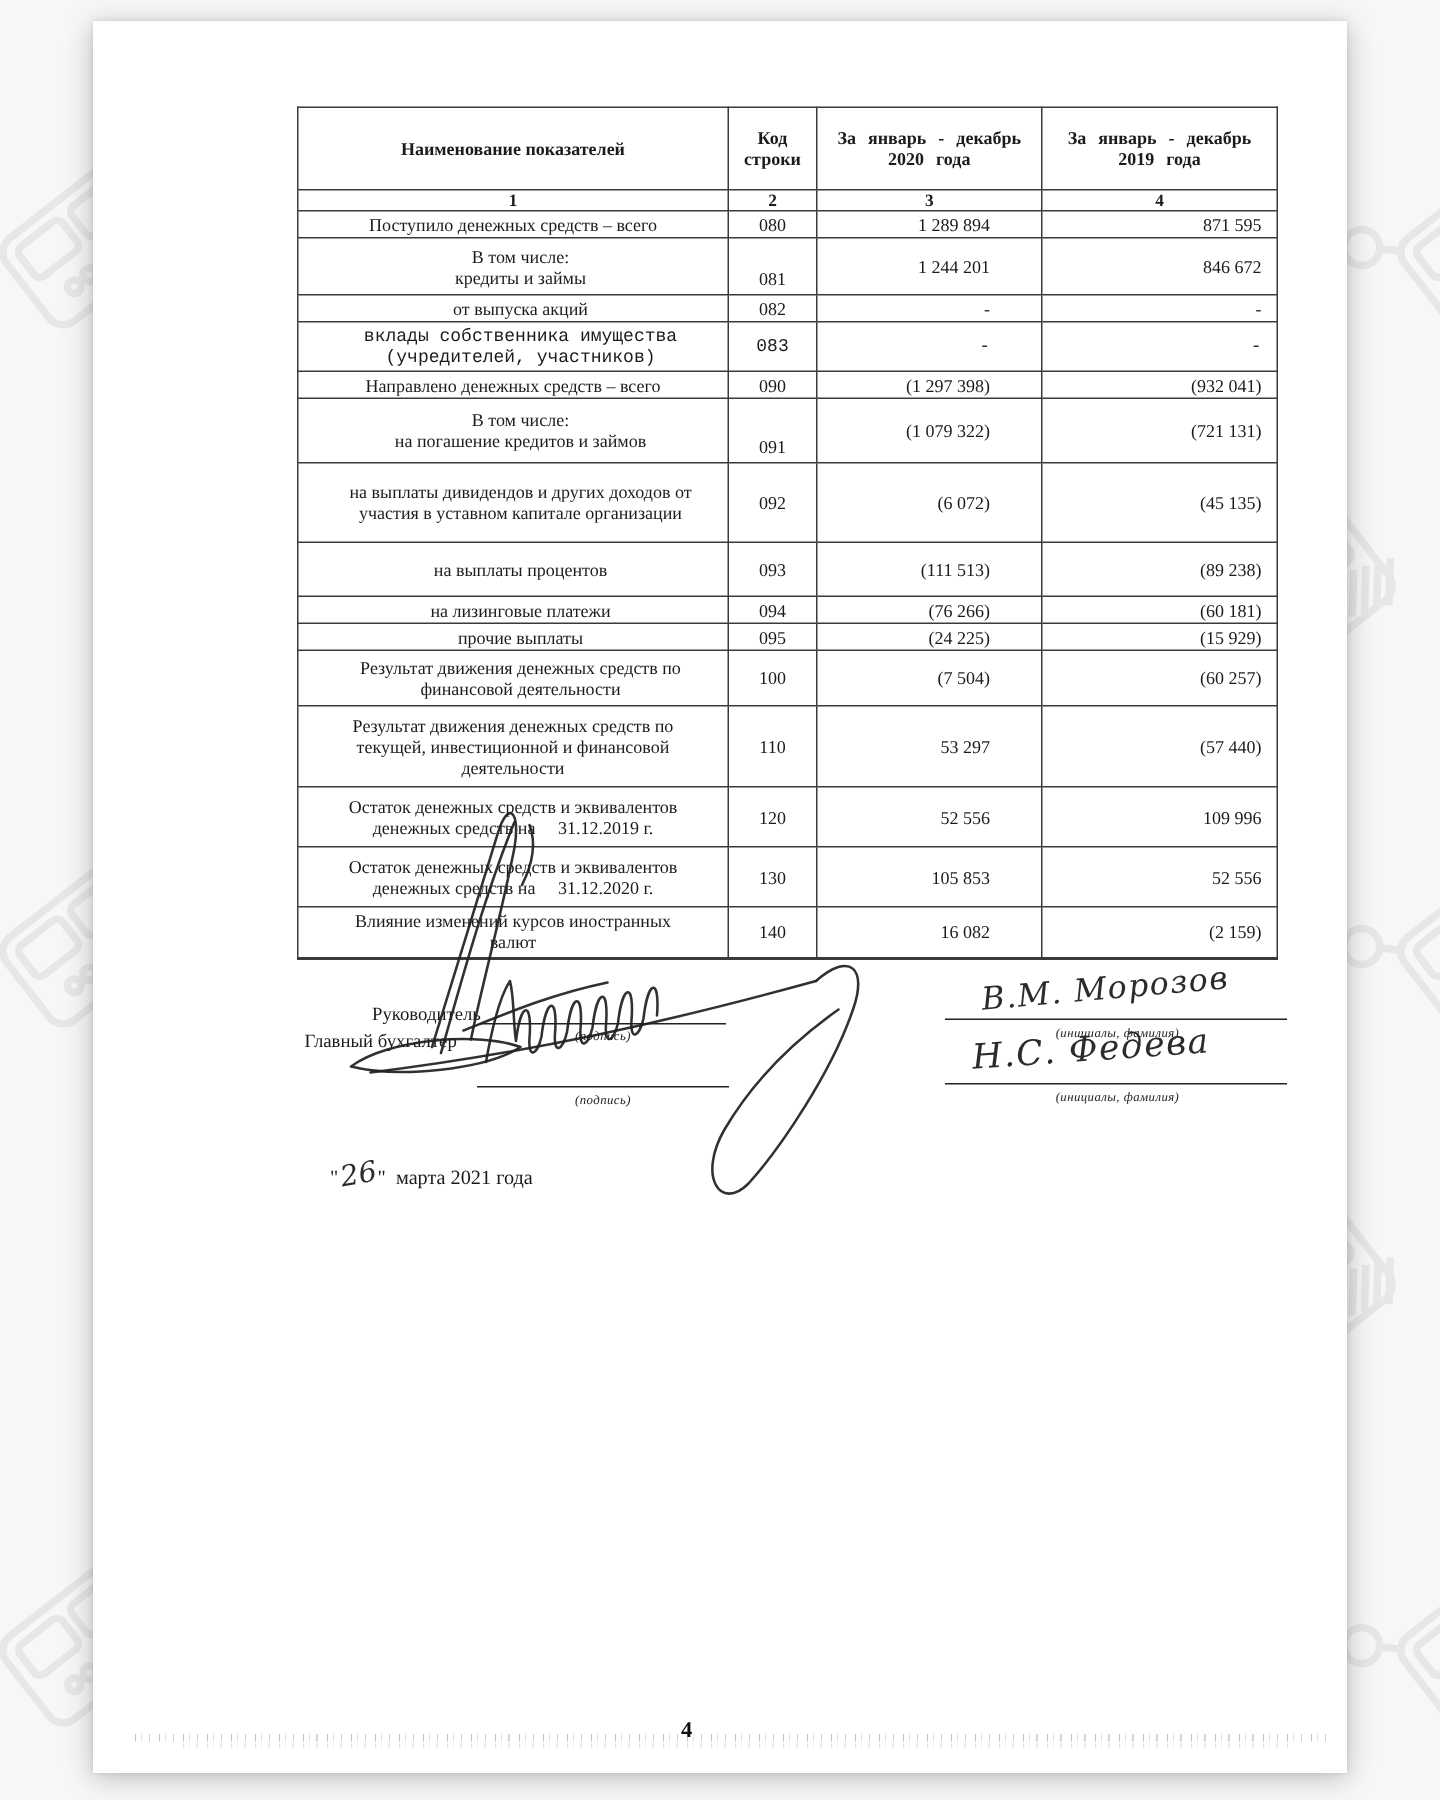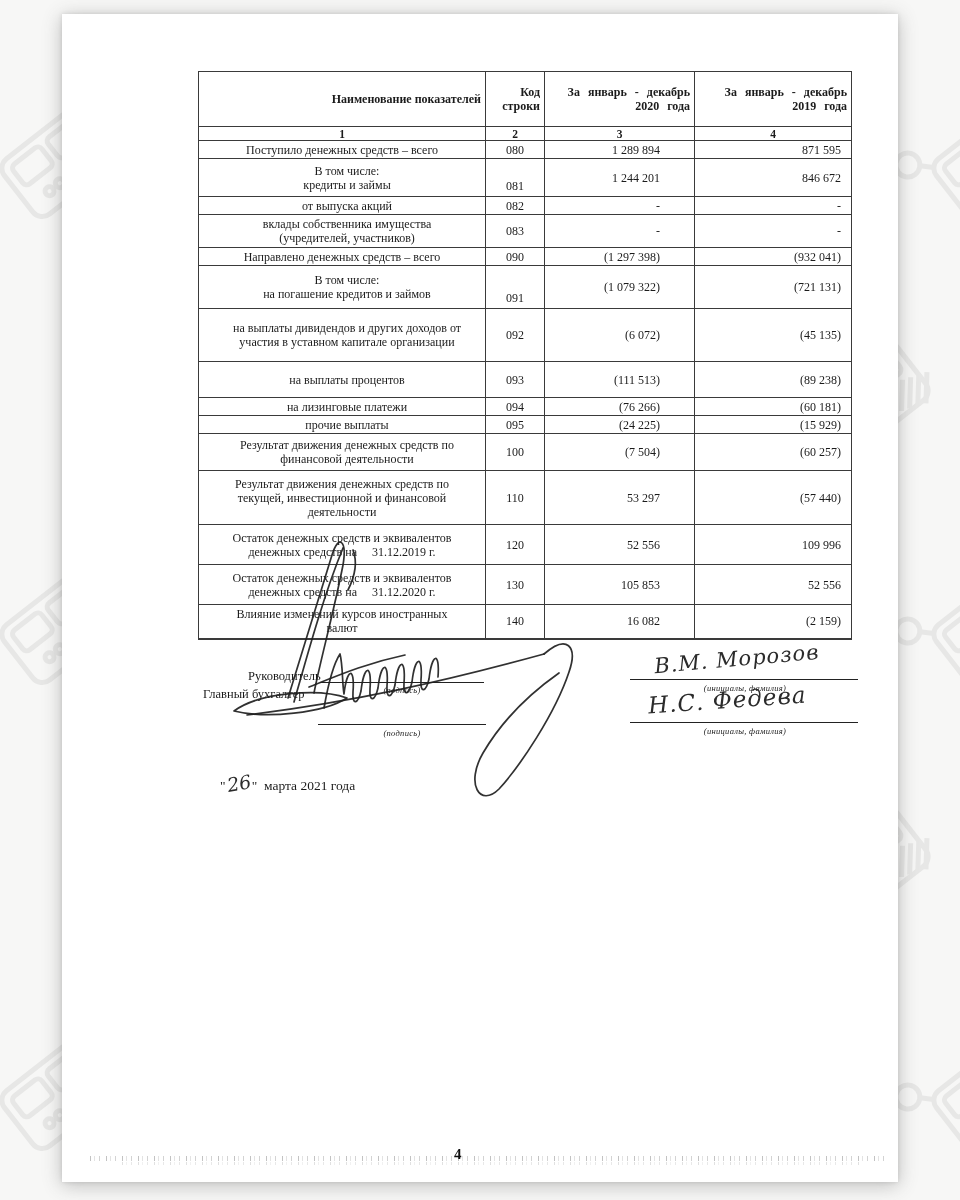--- a/index.html
+++ b/index.html
@@ -25,21 +25,21 @@
   .doc-table col.c1{width:287px}
   .doc-table col.c2{width:59px}
   .doc-table col.c3{width:150px}
   .doc-table col.c4{width:157px}
   .doc-table th,.doc-table td{
     border:1px solid #3a3a3a;
     padding:1px 4px;vertical-align:middle;line-height:14px;
   }
   .doc-table{border:1px solid #3a3a3a;border-bottom-width:2px;}
   .doc-table th{font-weight:bold;text-align:center;}
-  .hdr-main th{height:52px;text-align:right;}
+  .hdr-main th{height:52px;}
   .hdr-period{word-spacing:5px;}
   .hdr-nums th{height:13px;font-size:11.5px;padding:0;line-height:12px;}
   .row-section td{height:16px;font-size:12px;padding-left:5px;}
   td.cell-name{text-align:center;}
   td.cell-name.indent{padding-left:14px;}
   td.cell-code{text-align:center;}
   td.cell-code.bottom{vertical-align:bottom;padding-bottom:3px;}
   td.cell-v2020{text-align:right;padding-right:34px;}
   td.cell-v2019{text-align:right;padding-right:10px;}
   
@@ -181,21 +181,21 @@
           <td class="cell-code bottom">081</td>
           <td class="cell-v2020">1 244 201</td>
           <td class="cell-v2019">846 672</td>
         </tr>
         <tr style="height: 18px;">
           <td class="cell-name indent">от выпуска акций</td>
           <td class="cell-code">082</td>
           <td class="cell-v2020">-</td>
           <td class="cell-v2019">-</td>
         </tr>
-        <tr style="height: 33px;">
+        <tr style="height: 33px; font-family: Liberation Mono, monospace;">
           <td class="cell-name indent">вклады собственника имущества<br>(учредителей, участников)</td>
           <td class="cell-code">083</td>
           <td class="cell-v2020">-</td>
           <td class="cell-v2019">-</td>
         </tr>
         <tr style="height: 18px;">
           <td class="cell-name">Направлено денежных средств – всего</td>
           <td class="cell-code">090</td>
           <td class="cell-v2020">(1 297 398)</td>
           <td class="cell-v2019">(932 041)</td>

